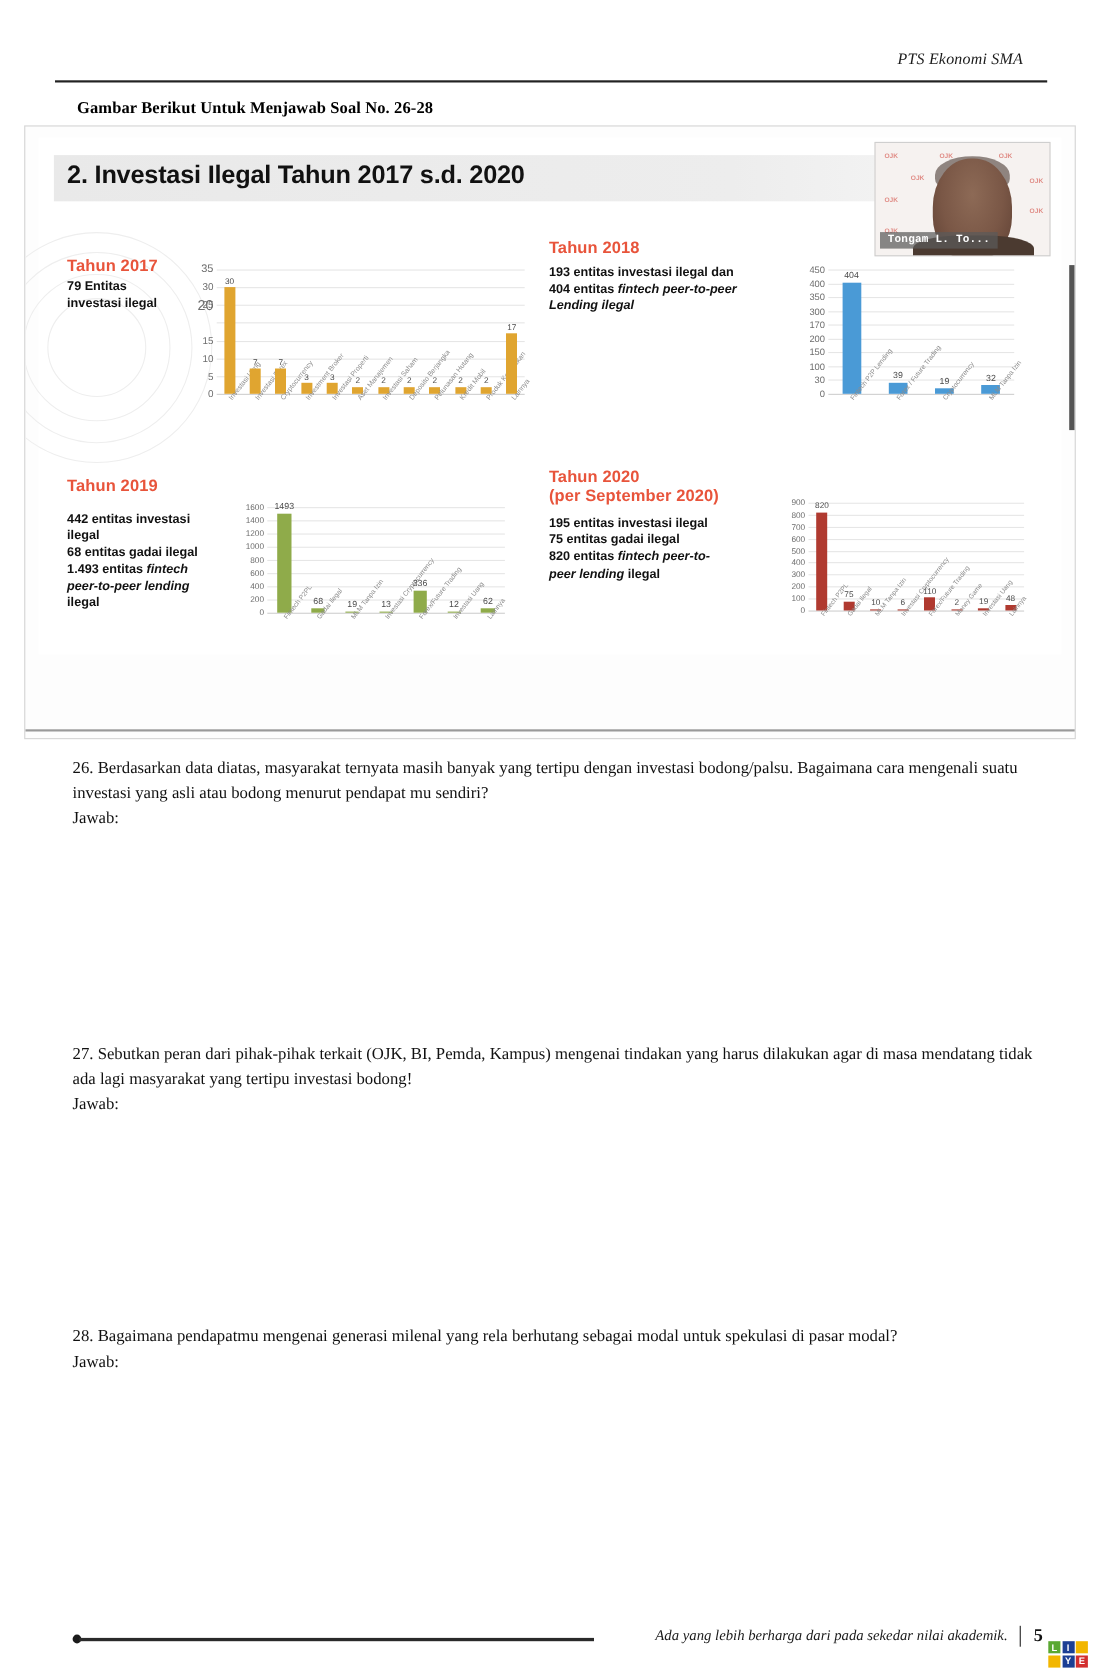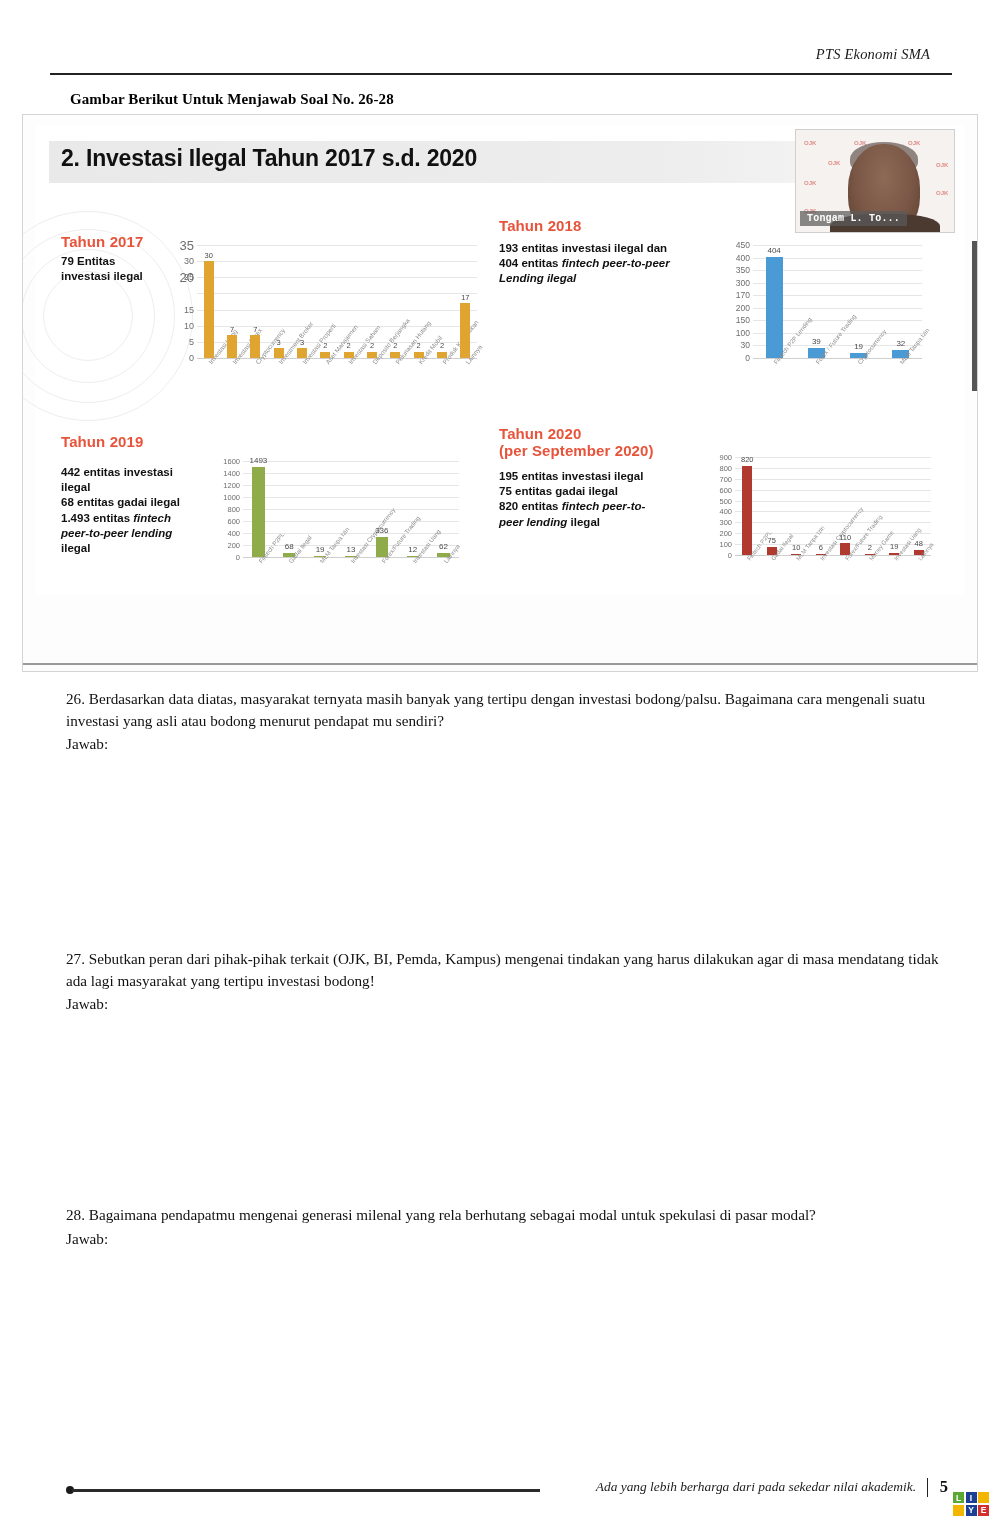--- a/index.html
+++ b/index.html
@@ -215,21 +215,21 @@
       </div>
       <div class="chart" id="chart-2017" style="left:122px;top:-12px;width:310px;height:185px;">
           <div class="yaxis" style="left: 0px; top: 0px; width: 23px; height: 185px; font-size: 9px;">
             <div class="ytick" style="top: 137px; font-size: 9px;">0</div>
             <div class="ytick" style="top: 120.857px; font-size: 9px;">5</div>
             <div class="ytick" style="top: 104.714px; font-size: 9px;">10</div>
             <div class="ytick" style="top: 88.5714px; font-size: 9px;">15</div>
             <div class="ytick" style="top: 56px; font-size: 13px;">20</div>
             <div class="ytick" style="top: 56.2857px; font-size: 9px;">25</div>
             <div class="ytick" style="top: 40.1429px; font-size: 9px;">30</div>
-            <div class="ytick" style="top: 24px; font-size: 13px;">35</div>
+            <div class="ytick" style="top: 24px; font-size: 10px;">35</div>
           </div>
           <div class="baseline" style="left: 26px; top: 137px; width: 280px;"></div>
           <div class="gridline" style="left: 26px; top: 120.857px; width: 280px;"></div>
           <div class="gridline" style="left: 26px; top: 104.714px; width: 280px;"></div>
           <div class="gridline" style="left: 26px; top: 88.5714px; width: 280px;"></div>
           <div class="gridline" style="left: 26px; top: 72.4286px; width: 280px;"></div>
           <div class="gridline" style="left: 26px; top: 56.2857px; width: 280px;"></div>
           <div class="gridline" style="left: 26px; top: 40.1429px; width: 280px;"></div>
           <div class="gridline" style="left: 26px; top: 24px; width: 280px;"></div>
           <div class="bar" title="Investasi Uang: 30" style="left: 32.7667px; width: 9.8px; height: 96.8571px; bottom: 48px; background: rgb(224, 165, 48);"></div>

